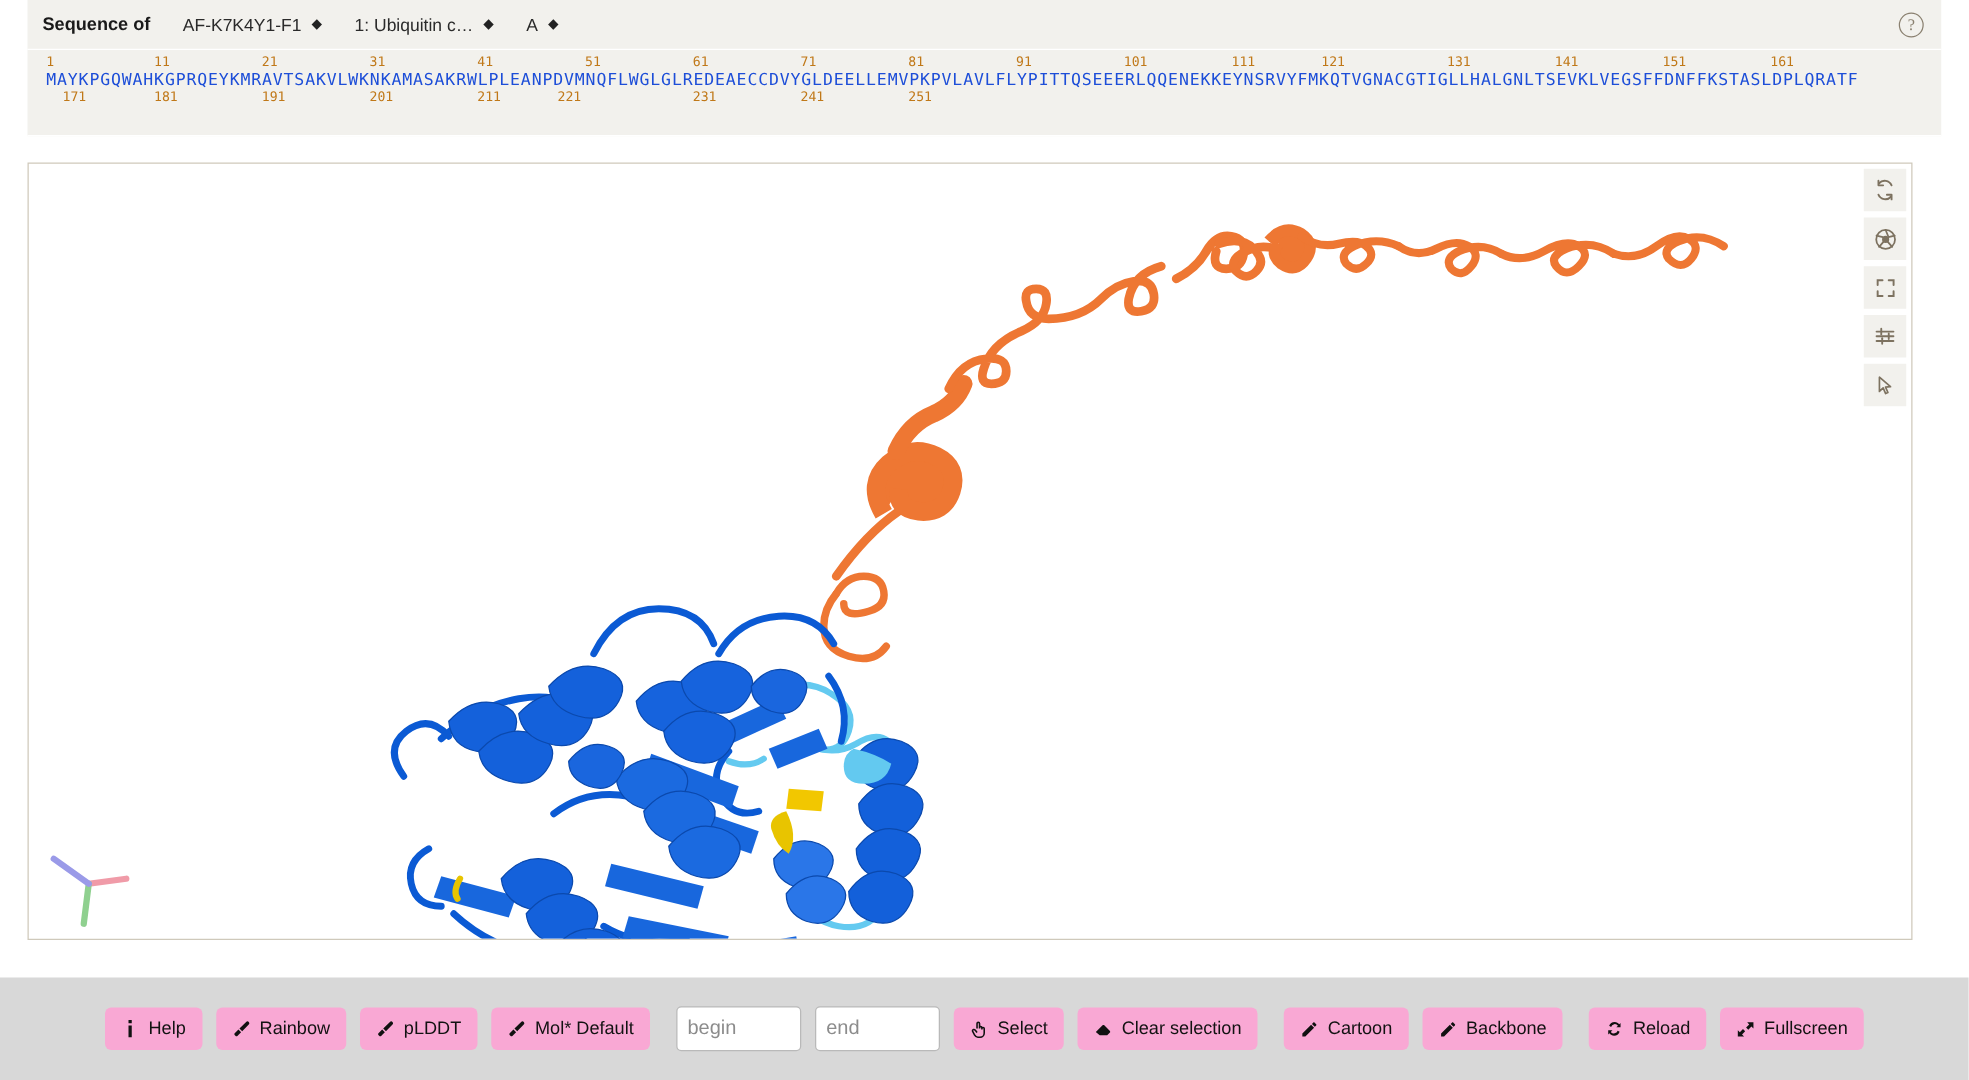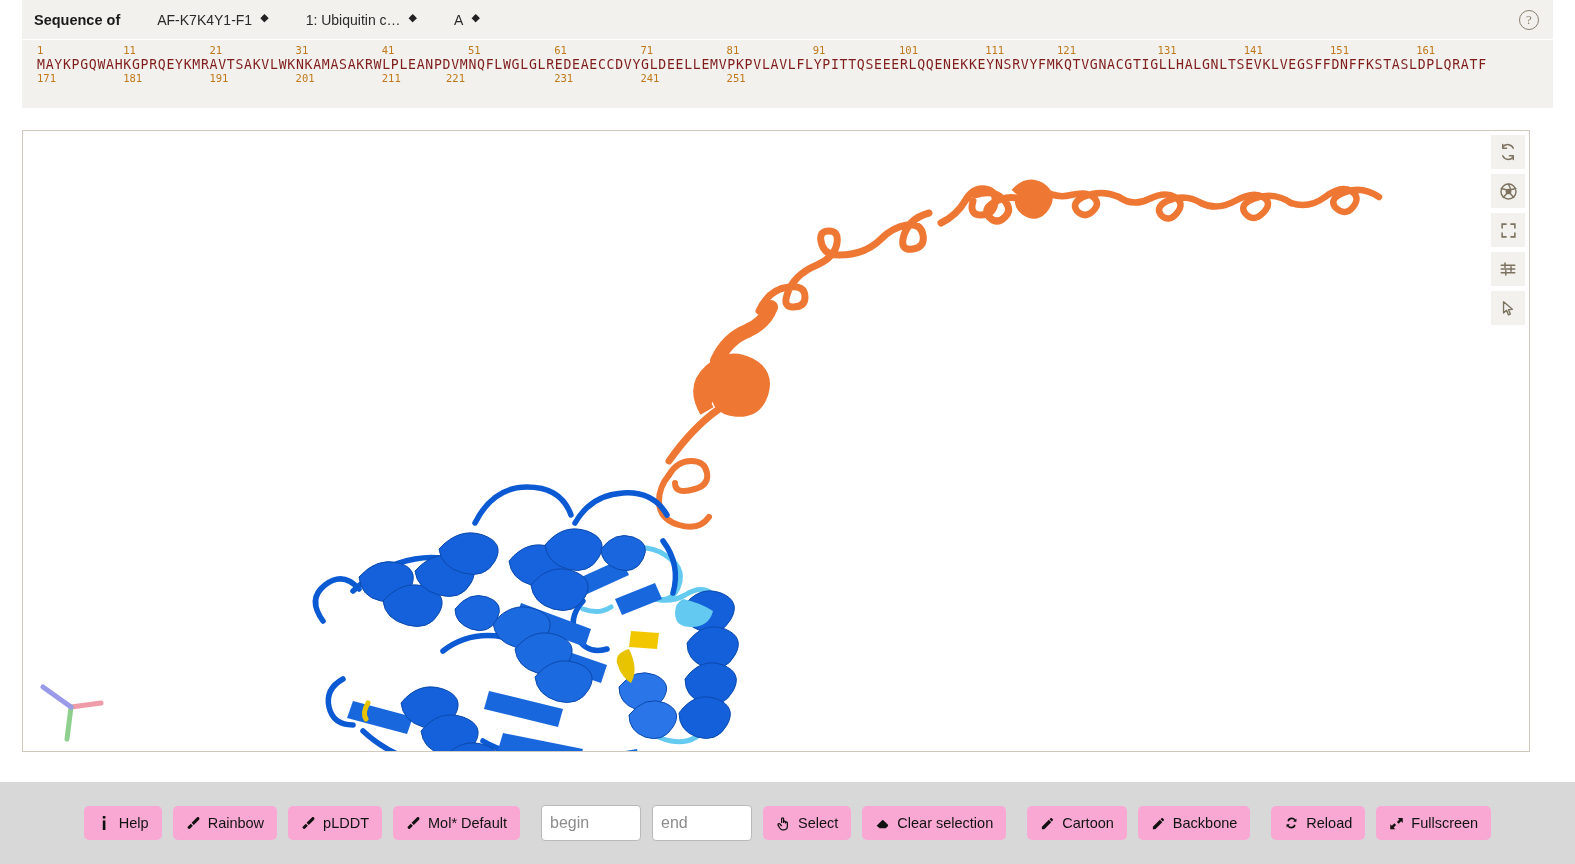--- a/index.html
+++ b/index.html
@@ -35,26 +35,26 @@
   }
   .seq-title {
     font-size: 14.5px;
     font-weight: bold;
     color: #1a1a1a;
     margin-right: 26px;
     letter-spacing: 0px;
   }
   .seq-select {
     display: inline-flex;
+    align-items: center;
     font-size: 14px;
     color: #2a2a2a;
     margin-right: 26px;
     cursor: pointer;
     white-space: nowrap;
-    margin-left: 11px;
   }
   .seq-select .caret {
     display: inline-block;
     margin-left: 8px;
     font-size: 11px;
     line-height: 1;
     color: #222;
     transform: translateY(0px);
   }
   .help-btn {
@@ -86,21 +86,21 @@
     color: #c07818;
   }
   .seq-nums span {
     position: absolute;
     top: 0;
     white-space: pre;
   }
   .seq-letters {
     font-family: "DejaVu Sans Mono", monospace;
     font-size: 13.2px;
-    color: #7f1d1d;
+    color: #1d4ed8;
     letter-spacing: 0.69px;
     white-space: pre;
     padding-left: 15px;
     line-height: 15px;
   }
 
   
   .viewer {
     position: absolute;
     left: 22px; top: 130px;
@@ -234,21 +234,21 @@
             <span style="left: 1035px;">121</span>
             <span style="left: 1135.6px;">131</span>
             <span style="left: 1221.8px;">141</span>
             <span style="left: 1308px;">151</span>
             <span style="left: 1394.2px;">161</span>
           </div>
         <div class="seq-letters">MAYKPGQWAHKGPRQEYKMRAVTSAKVLWKNKAMASAKRWLPLEANPDVMNQFLWGLGLREDEAECCDVYGLDEELLEMVPKPVLAVLFLYPITTQSEEERLQQENEKKEYNSRVYFMKQTVGNACGTIGLLHALGNLTSEVKLVEGSFFDNFFKSTASLDPLQRATF</div>
       </div>
       <div class="seq-row">
         <div class="seq-nums" id="nums-1">
-            <span style="left: 15px;">171</span>
+            <span style="left: 28px;">171</span>
             <span style="left: 101.2px;">181</span>
             <span style="left: 187.4px;">191</span>
             <span style="left: 273.6px;">201</span>
             <span style="left: 359.8px;">211</span>
             <span style="left: 424px;">221</span>
             <span style="left: 532.2px;">231</span>
             <span style="left: 618.4px;">241</span>
             <span style="left: 704.6px;">251</span>
           </div>
       </div>

